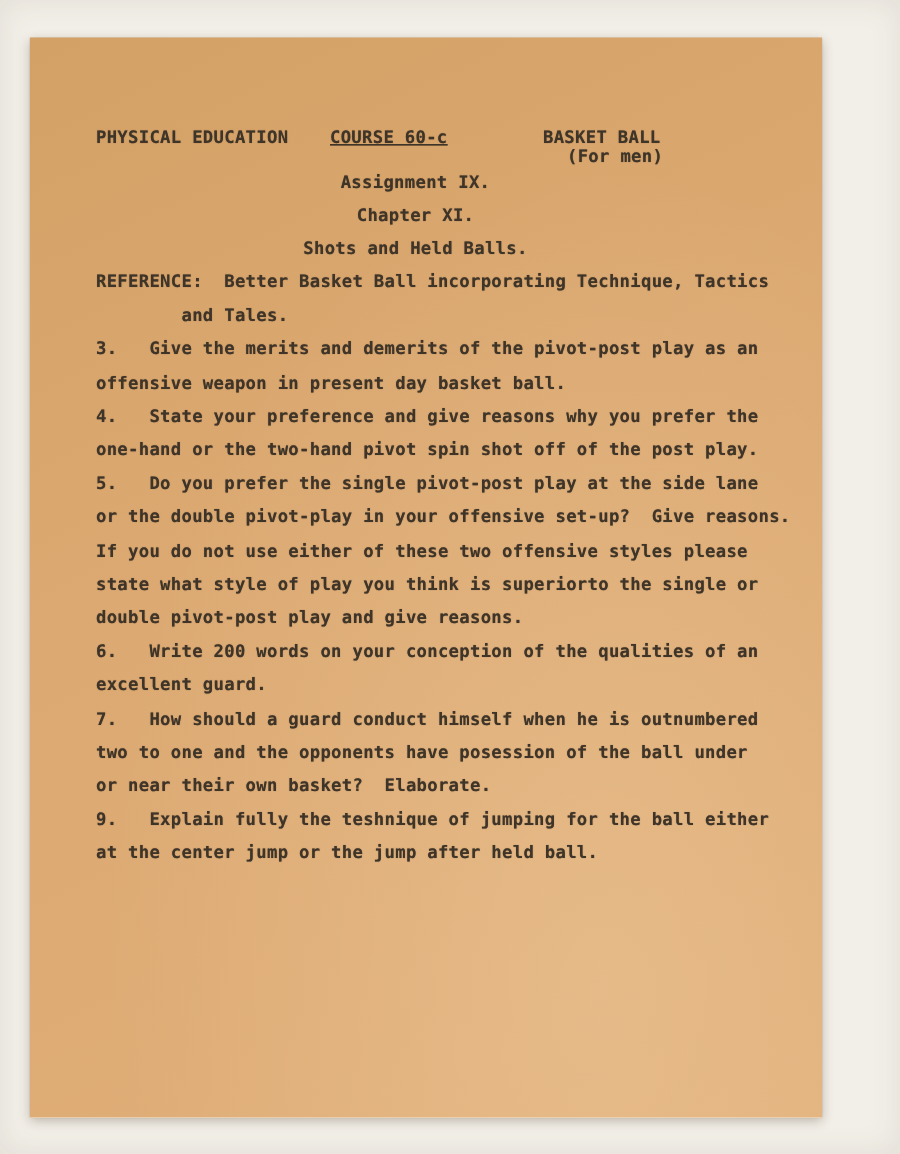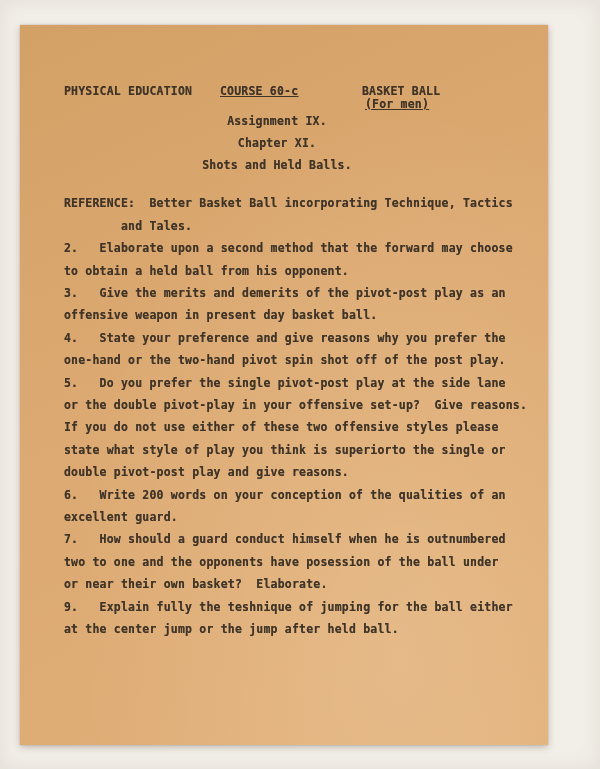--- a/index.html
+++ b/index.html
@@ -25,23 +25,23 @@
     font-weight:bold;
     font-size:11.5px;
     letter-spacing:.2px;
     text-shadow:0 0 .6px rgba(63,52,40,.65);
   }
   .header-row{position:relative;height:26px;line-height:12.5px;}
   .h-left{position:absolute;left:0;top:0;}
   .h-center{position:absolute;left:156px;top:0;text-decoration:underline;}
   .h-right{position:absolute;left:298px;top:0;}
   .h-right span{display:block;}
-  .h-right .l2{margin-left:3px;text-decoration:underline;}
+  .h-right .l2{margin-left:16px;}
   .titles{width:426px;text-align:center;line-height:21.8px;}
-  .body-block{line-height:22.4px;width:478px;margin-top:16px;}
+  .body-block{line-height:22.4px;width:478px;}
   p{margin:0;white-space:pre-wrap;}
 </style>
 </head>
 <body>
 
 <div class="scan">
   <div class="paper">
 
     <div class="header-row">
       <span class="h-left">PHYSICAL EDUCATION</span>
@@ -54,22 +54,20 @@
 
     <div class="titles">
       <div>Assignment IX.</div>
       <div>Chapter XI.</div>
       <div>Shots and Held Balls.</div>
     </div>
 
     <div class="body-block">
       <p>REFERENCE:  Better Basket Ball incorporating Technique, Tactics
         and Tales.</p>
-      <p>2.   Elaborate upon a second method that the forward may choose
-to obtain a held ball from his opponent.</p>
       <p>3.   Give the merits and demerits of the pivot-post play as an
 offensive weapon in present day basket ball.</p>
       <p>4.   State your preference and give reasons why you prefer the
 one-hand or the two-hand pivot spin shot off of the post play.</p>
       <p>5.   Do you prefer the single pivot-post play at the side lane
 or the double pivot-play in your offensive set-up?  Give reasons.
 If you do not use either of these two offensive styles please
 state what style of play you think is superiorto the single or
 double pivot-post play and give reasons.</p>
       <p>6.   Write 200 words on your conception of the qualities of an

